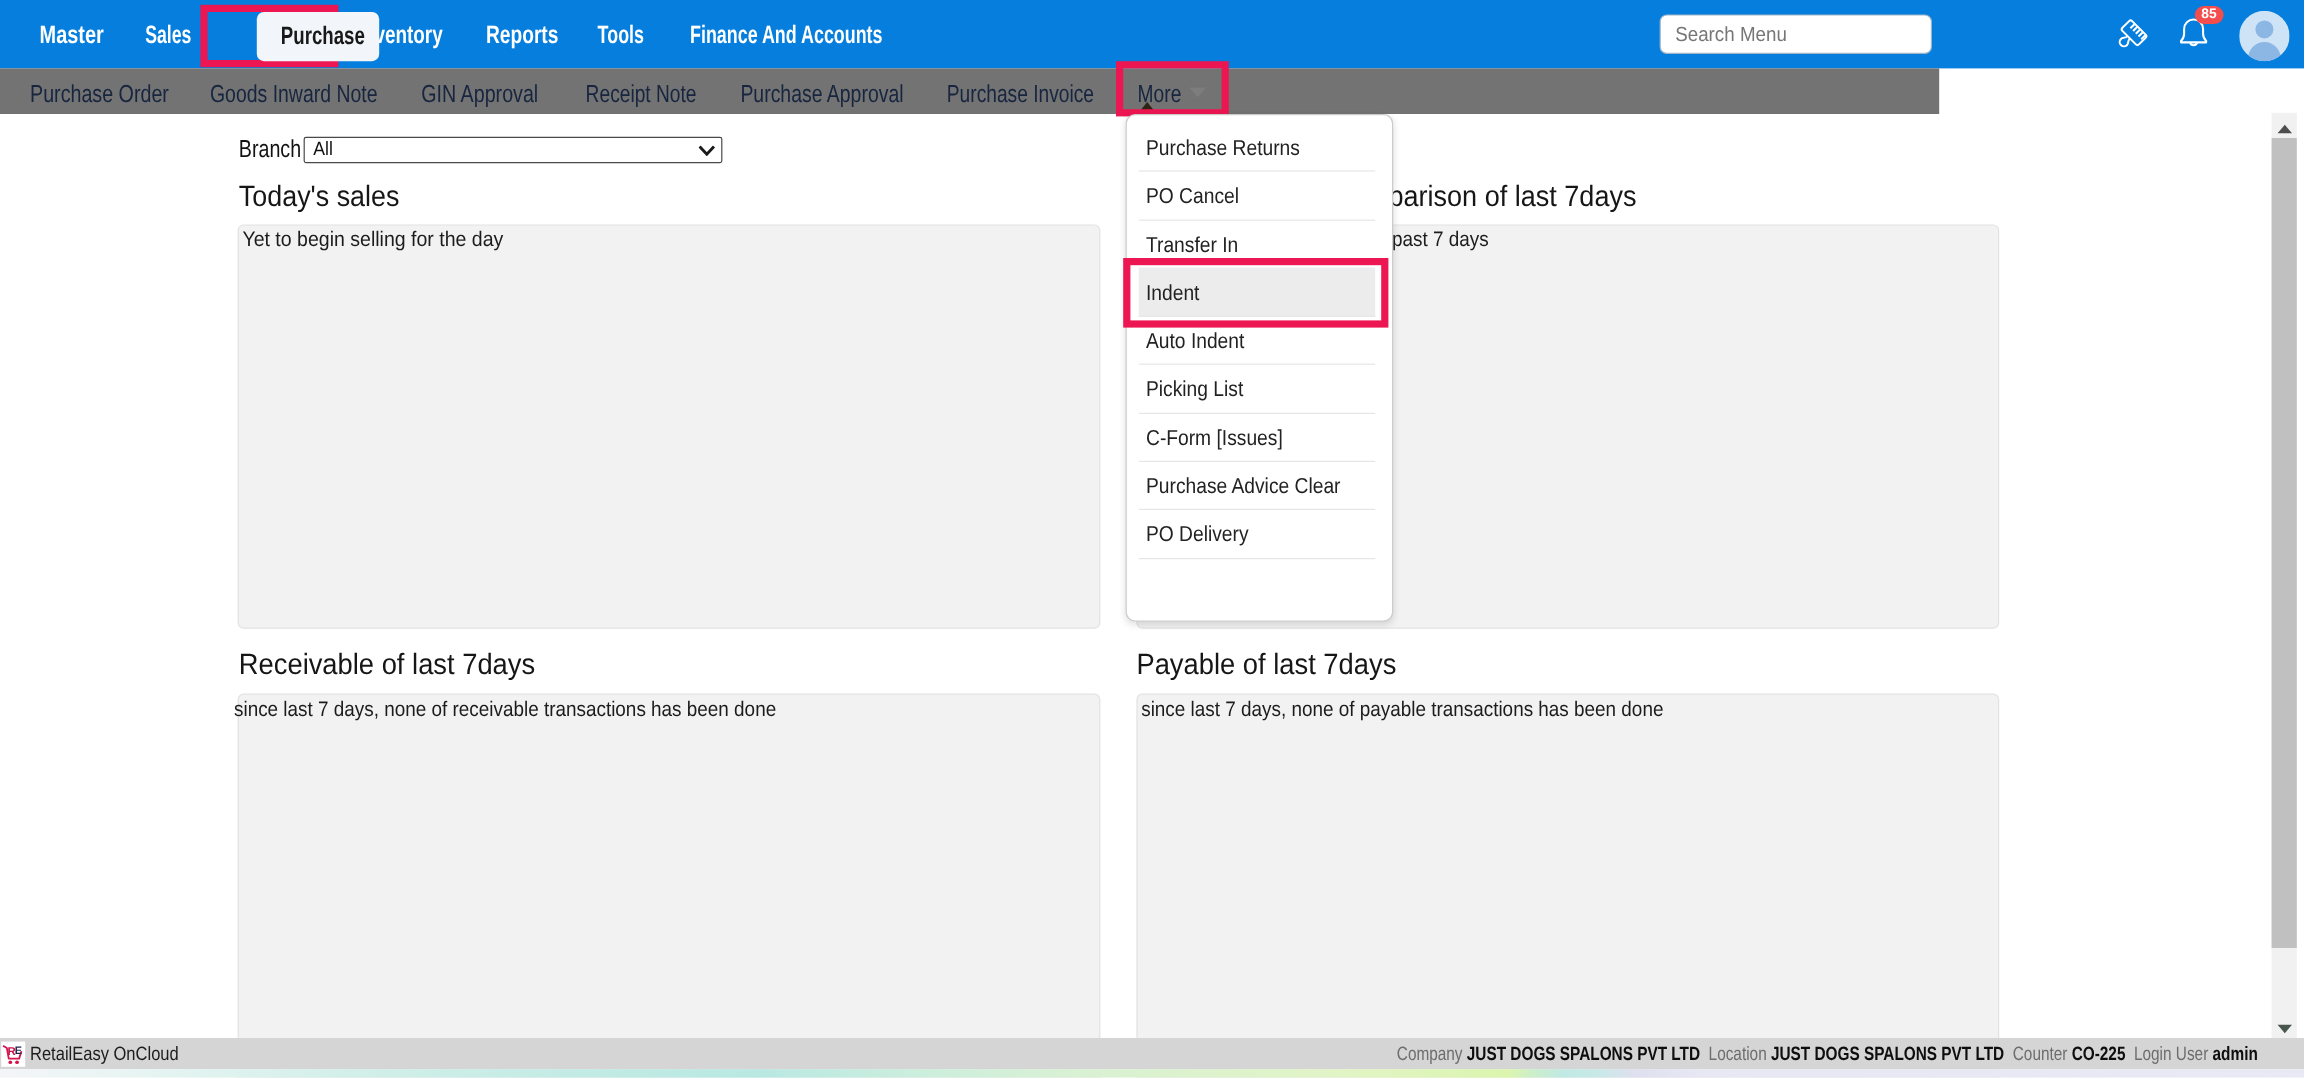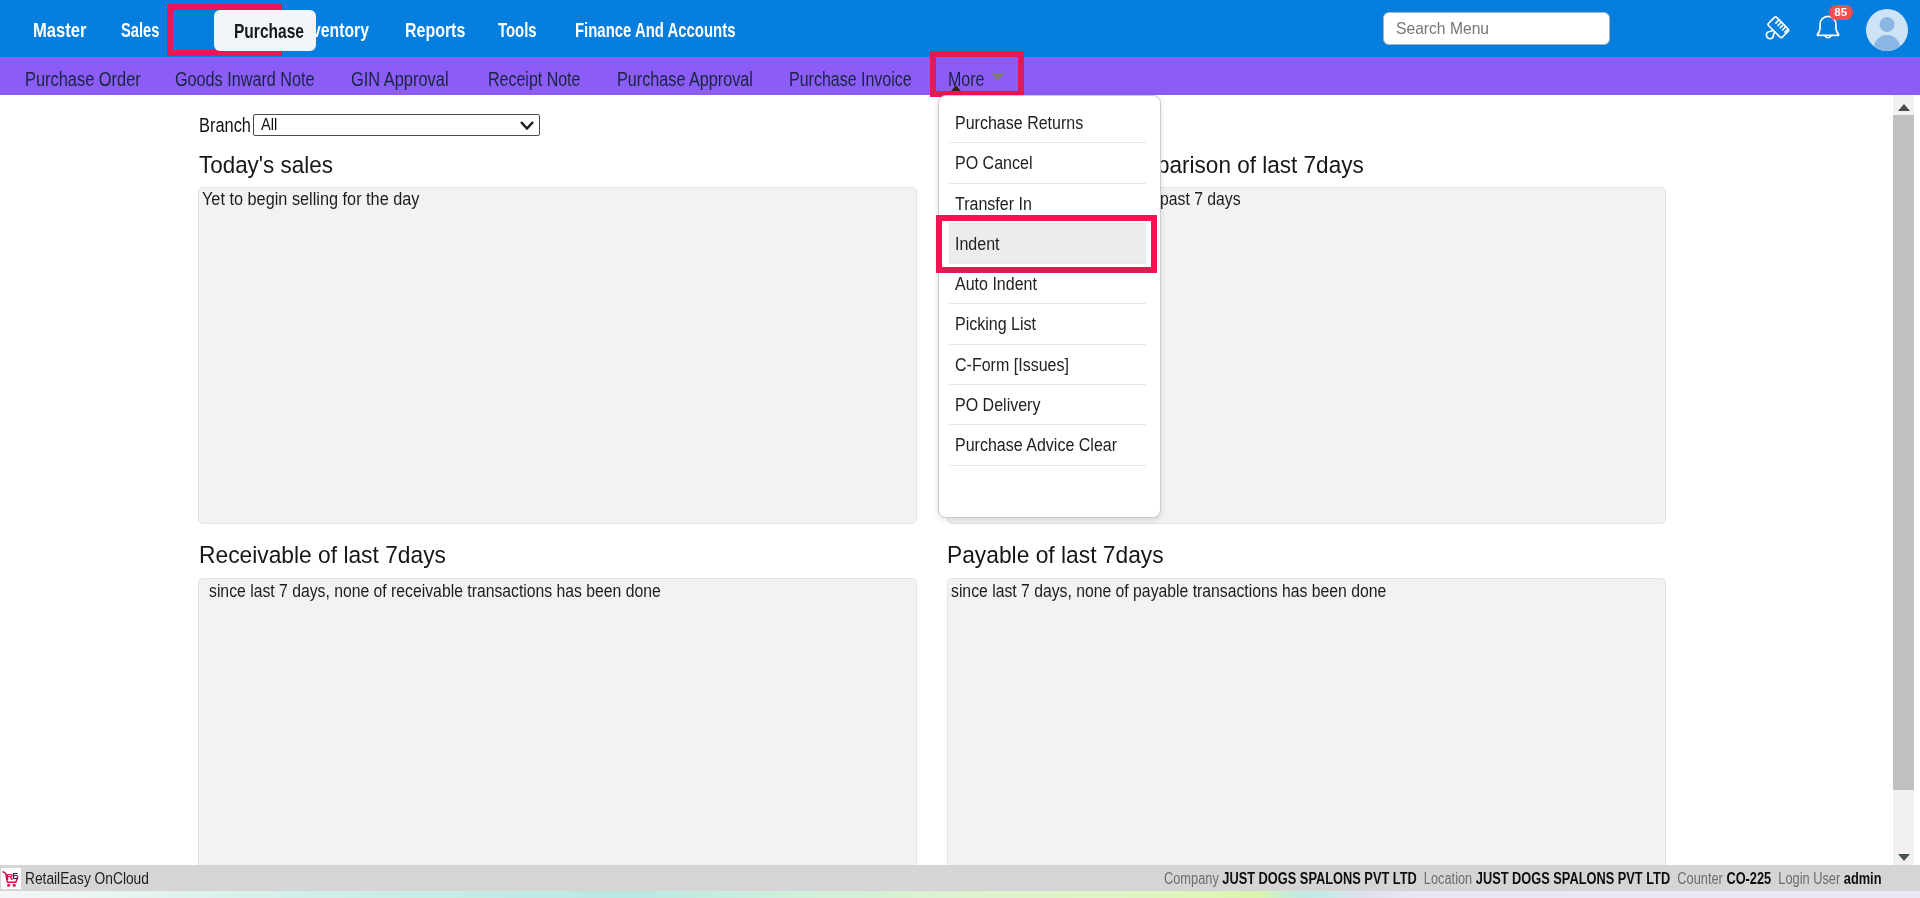--- a/index.html
+++ b/index.html
@@ -16,36 +16,36 @@
     border:6px solid #ec1652; background:transparent; }
   #tab { position:absolute; left:173px; top:10px; width:102px; height:41px;
     background:#f2f6fb; border-radius:6px; color:#191919; font-weight:bold; font-size:21px;
     text-align:left; padding-left:20px; line-height:41px;margin-left:41px; }
   
   #search { position:absolute; left:1383px; top:12px; width:227px; height:33px;
     background:#fff; border-radius:6px; border:1px solid #9fb6c8; color:#767676;
     font-size:17px; line-height:31px; padding-left:12px; }
 
   
-  #subbar { position:absolute; left:0; top:57px; width:1920px; height:38px; background:#8b5cf6; }
+  #subbar { position:absolute; left:0; top:57px; width:1616px; height:38px; background:#737373; }
   .snav { position:absolute; top:3px; height:38px; line-height:38px; color:#17253f;
     font-size:20.5px; white-space:nowrap; }
   #more-ann { position:absolute; left:930px; top:-5.8px; width:94px; height:45.3px;
     border:6px solid #ec1652; }
   #more-caret { position:absolute; left:948px; top:28px; width:0; height:0;
     border-left:8px solid transparent; border-right:8px solid transparent;
     border-bottom:10px solid #2e2517; }
   #dd-arrow { position:absolute; left:990.5px; top:16px; width:0; height:0;
     border-left:7px solid transparent; border-right:7px solid transparent;
     border-top:8.5px solid #7d7d7d; }
 
   
   #branch-label { position:absolute; left:199px; top:113px; font-size:20.5px;
     color:#121212; line-height:24px; }
-  #branch-select { position:absolute; left:253px; top:114px; width:287px; height:22px;
+  #branch-select { position:absolute; left:253px; top:114px; width:349px; height:22px;
     border:1px solid #4a4a4a; border-radius:2px; background:#fff; font-size:16px;
     color:#111; line-height:20px; padding-left:7px; }
   .h { position:absolute; font-size:24.5px; color:#161616; line-height:27px; }
   .panel { position:absolute; width:719px; background:#f2f2f2;
     border:1px solid #e2e2e2; border-radius:5px; }
   .ptext { position:absolute; font-size:17.5px; color:#1c1c1c; line-height:20px; }
 
   
   #dropdown { position:absolute; left:938px; top:95px; width:223px; height:423px;
     background:#fff; border:1px solid #cbcbcb; border-radius:8px;
@@ -90,37 +90,37 @@
 <div class="h" style="left:198.6px; top:151px;"><span class="sx" style="--r:0.915">Today's sales</span></div>
 <div class="panel" style="left:197.8px; top:187px; height:337px;"></div>
 <div class="ptext" style="left:202.2px; top:189px;"><span class="sx" style="--r:0.93">Yet to begin selling for the day</span></div>
 
 <div class="h" style="left:1157px; top:151px;"><span class="sx" style="--r:0.92">parison of last 7days</span></div>
 <div class="panel" style="left:947px; top:187px; height:337px;"></div>
 <div class="ptext" style="left:1159.5px; top:189px;"><span class="sx" style="--r:0.90">past 7 days</span></div>
 
 <div class="h" style="left:198.7px; top:541px;"><span class="sx" style="--r:0.93">Receivable of last 7days</span></div>
 <div class="panel" style="left:197.8px; top:578px; height:340px;"></div>
-<div class="ptext" style="left:209px; top:581px;"><span class="sx" style="--r:0.90">since last 7 days, none of receivable transactions has been done</span></div>
+<div class="ptext" style="left:195px; top:581px;"><span class="sx" style="--r:0.90">since last 7 days, none of receivable transactions has been done</span></div>
 
 <div class="h" style="left:947px; top:541px;"><span class="sx" style="--r:0.93">Payable of last 7days</span></div>
 <div class="panel" style="left:947px; top:578px; height:340px;"></div>
 <div class="ptext" style="left:951px; top:581px;"><span class="sx" style="--r:0.90">since last 7 days, none of payable transactions has been done</span></div>
 
 <div id="dropdown">
   <ul>
     <li><span class="sx" style="--r:0.89">Purchase Returns</span></li>
     <li><span class="sx" style="--r:0.89">PO Cancel</span></li>
     <li><span class="sx" style="--r:0.89">Transfer In</span></li>
     <li class="active"><span class="sx" style="--r:0.89">Indent</span></li>
     <li><span class="sx" style="--r:0.89">Auto Indent</span></li>
     <li><span class="sx" style="--r:0.89">Picking List</span></li>
     <li><span class="sx" style="--r:0.89">C-Form [Issues]</span></li>
+    <li><span class="sx" style="--r:0.89">Purchase Advice Clear</span></li>
     <li><span class="sx" style="--r:0.89">PO Delivery</span></li>
-    <li><span class="sx" style="--r:0.89">Purchase Advice Clear</span></li>
   </ul>
 </div>
 <div id="indent-ann"></div>
 
 <div id="sbar"></div>
 <div id="sthumb"></div>
 <div class="sarr" style="left:1897.5px; top:103.5px; border-left:6px solid transparent;
   border-right:6px solid transparent; border-bottom:7px solid #4e4e4e;"></div>
 <div class="sarr" style="left:1897.5px; top:853.5px; border-left:6px solid transparent;
   border-right:6px solid transparent; border-top:7px solid #48564e;"></div>

